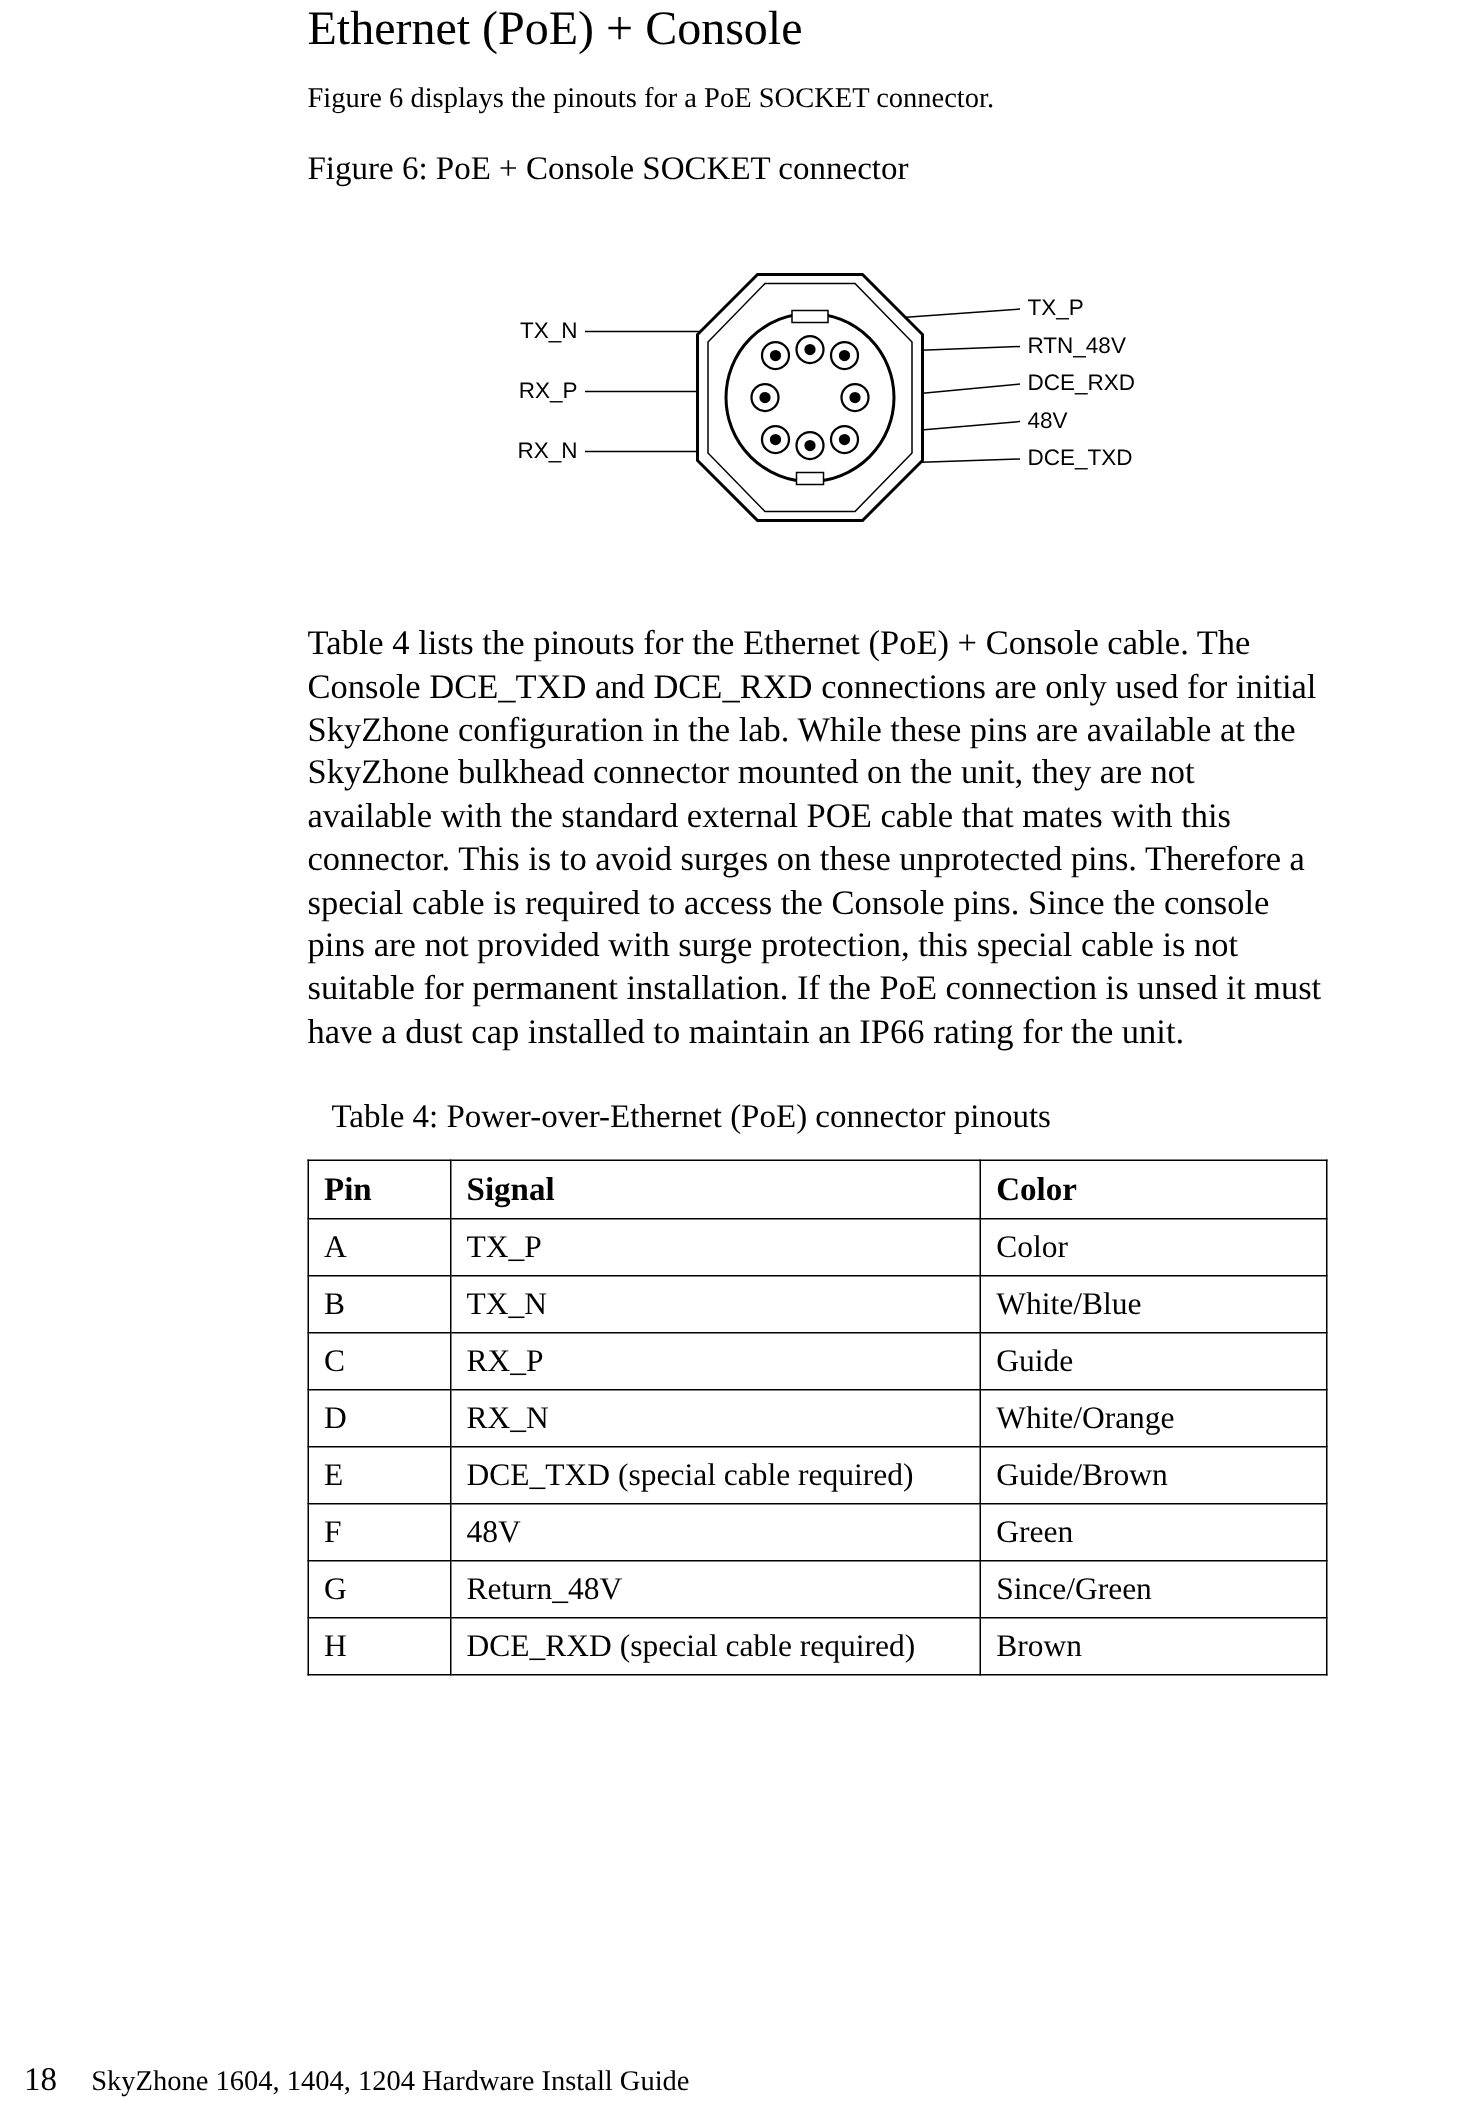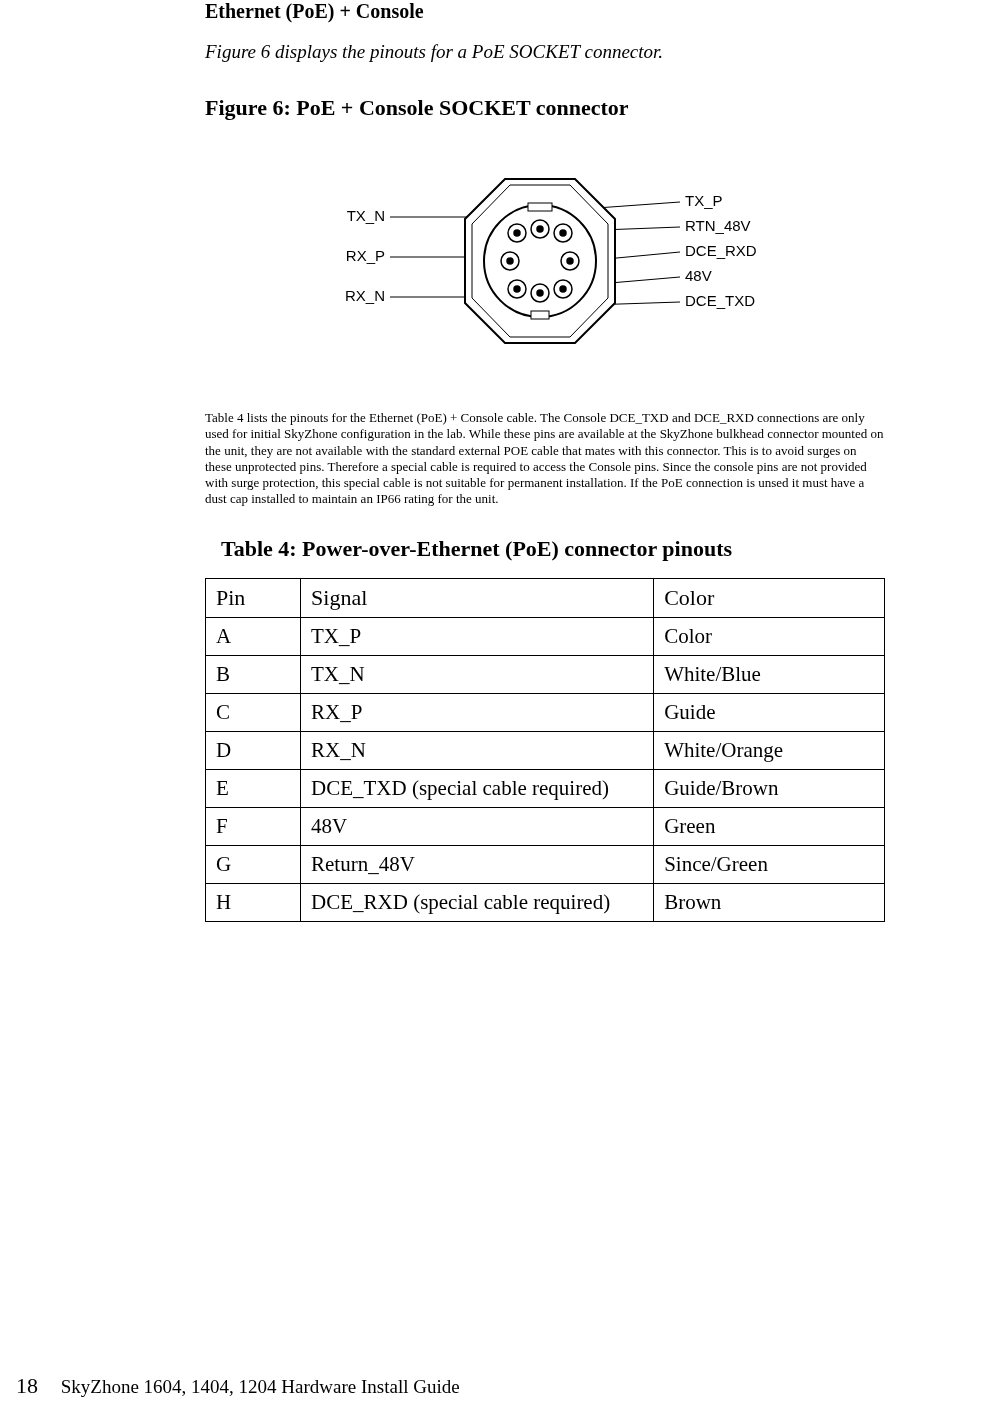--- a/index.html
+++ b/index.html
@@ -13,62 +13,61 @@
     position: relative;
     background: #fff;
   }
   .content {
     position: absolute;
     left: 205px;
     top: 0;
     width: 680px;
   }
   h2.section-title {
-    font-size: 20px;
-    font-weight: bold;
+    font-size: 32px;
+    font-weight: normal;
     margin: 0 0 18px 0;
   }
   p.intro {
-    margin: 0 0 32px 0;
+    margin: 0 0 22px 0;
     font-size: 19px;
-    font-style: italic;
   }
   h3.figure-title, h3.table-title {
     font-size: 22px;
-    font-weight: bold;
+    font-weight: normal;
     margin: 0 0 20px 0;
   }
   h3.table-title {
     margin: 28px 0 16px 16px;
   }
   .figure-wrap {
     text-align: center;
     margin: 30px 0 24px 0;
   }
   .figure-wrap svg {
     display: inline-block;
   }
   p.body-text {
     margin: 0 0 18px 0;
     line-height: 1.25;
-    font-size: 13px;
+    font-size: 23px;
   }
   table.pinout {
     border-collapse: collapse;
     width: 100%;
     font-size: 21px;
   }
   table.pinout th, table.pinout td {
     border: 1px solid #000;
     padding: 6px 10px;
     text-align: left;
     vertical-align: top;
   }
   table.pinout th {
-    font-weight: normal;
+    font-weight: bold;
     font-size: 22px;
   }
   table.pinout col.c-pin   { width: 14%; }
   table.pinout col.c-sig   { width: 52%; }
   table.pinout col.c-color { width: 34%; }
   .footer {
     position: absolute;
     left: 16px;
     bottom: 18px;
     font-size: 19px;

